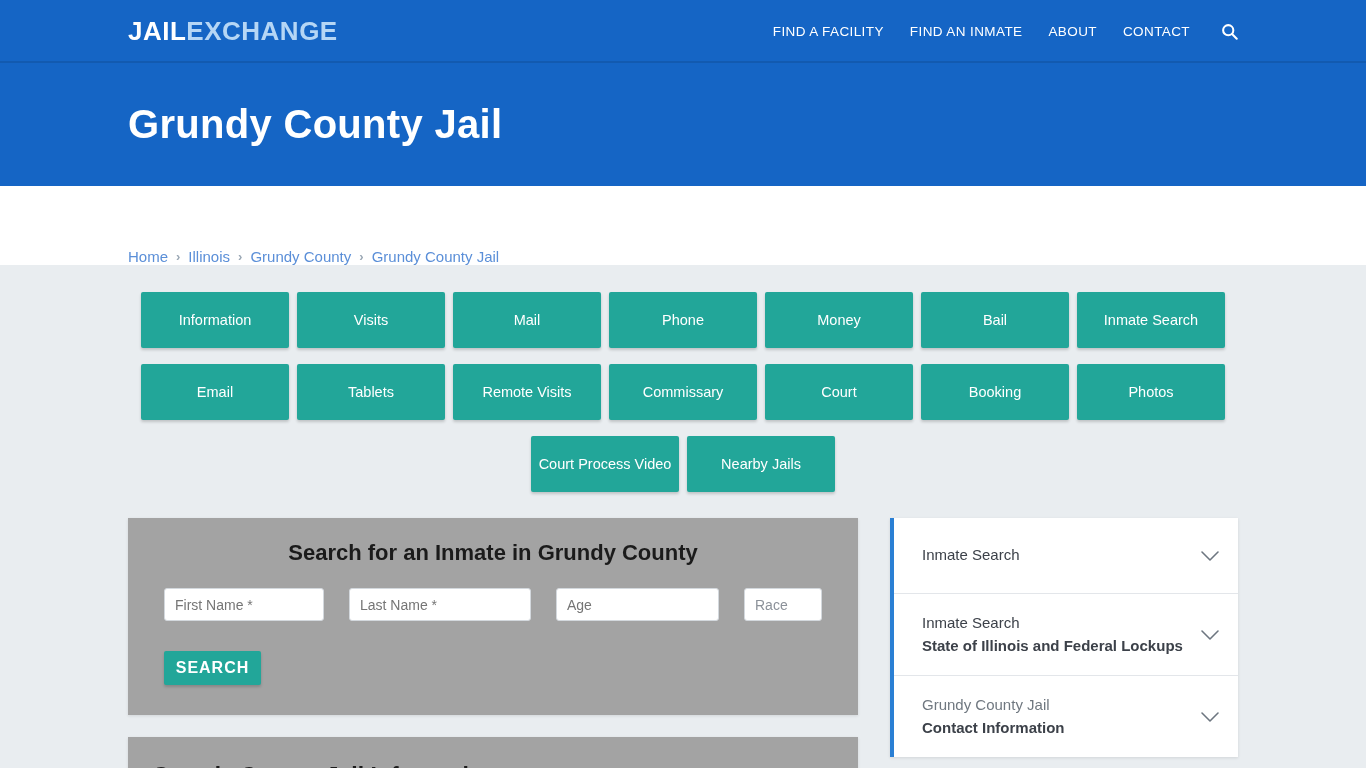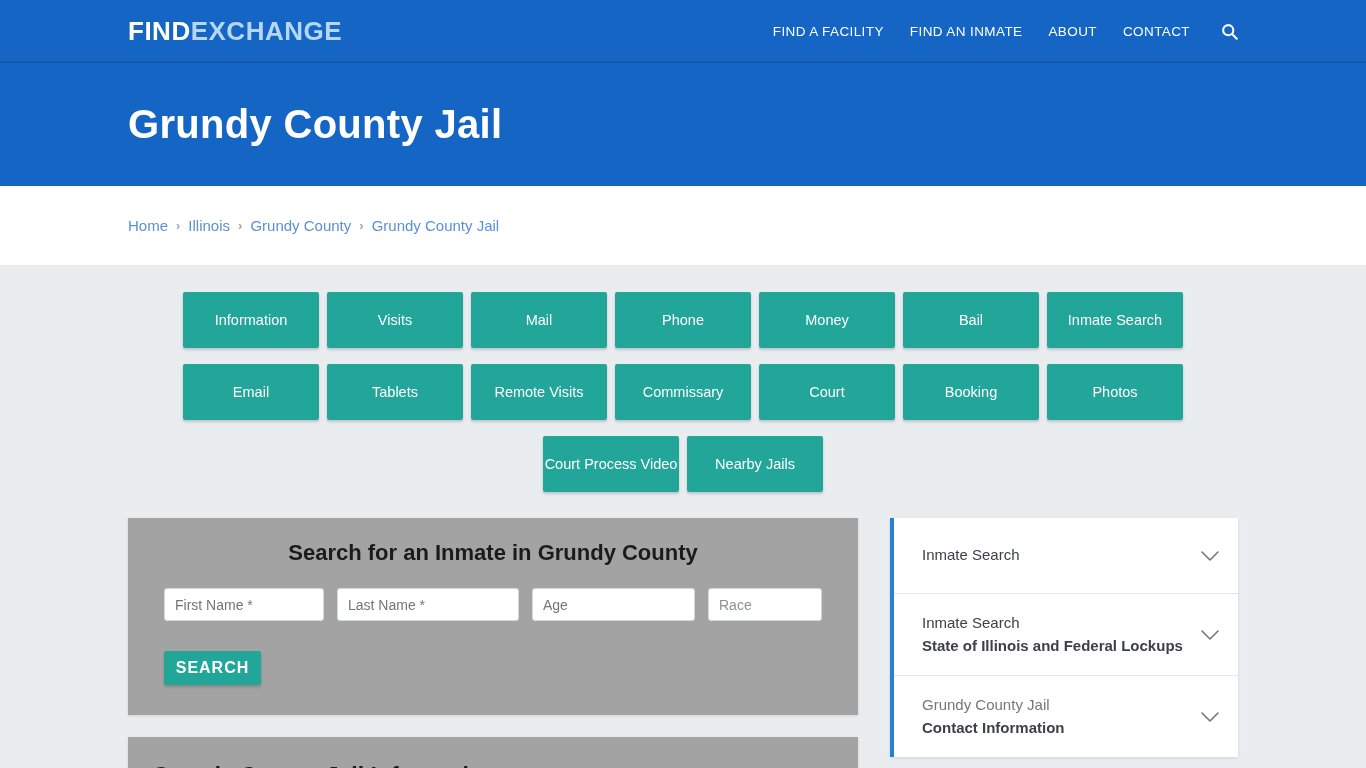--- a/index.html
+++ b/index.html
@@ -73,21 +73,21 @@
     font-size: 40px;
     font-weight: bold;
     letter-spacing: 0.3px;
   }
 
   
   .crumbs-band {
     height: 79px;
     background: #ffffff;
     display: flex;
-    align-items: center;
+    align-items: flex-end;
   }
   .crumbs {
     margin-left: 128px;
     display: flex;
     align-items: center;
     font-size: 15px;
   }
   .crumbs a {
     color: #5b8fd8;
     text-decoration: none;
@@ -108,21 +108,21 @@
   
   .btngrid {
     width: 1088px;
     margin: 0 auto;
     display: flex;
     flex-wrap: wrap;
     justify-content: center;
     gap: 8px 8px;
   }
   .tbtn {
-    width: 136px;
+    width: 148px;
     height: 56px;
     background: #22a699;
     color: #ffffff;
     font-size: 14.5px;
     display: flex;
     align-items: center;
     justify-content: center;
     border: none;
     border-radius: 2px;
     box-shadow: 0 2px 3px rgba(0,0,0,0.18);
@@ -161,21 +161,21 @@
   }
   .search-card h2 {
     text-align: center;
     font-size: 22px;
     font-weight: bold;
     color: #1b1b1b;
     margin-bottom: 22px;
   }
   .fields {
     display: flex;
-    gap: 13px;
+    gap: 25px;
     padding: 0 18px;
   }
   .fields input, .fields select {
     height: 33px;
     border: 1px solid #d3d8dd;
     border-radius: 3px;
     font-size: 14px;
     color: #8b9199;
     padding: 0 10px;
     font-family: "Liberation Sans", sans-serif;
@@ -244,21 +244,21 @@
     flex: 0 0 auto;
     margin-left: 14px;
   }
   .chev svg { display: block; }
 </style>
 </head>
 <body>
 
 <div class="topbar">
   <div class="logo">
-    <span class="jail">FIND</span><span class="exchange">EXCHANGE</span>
+    <span class="jail">JAIL</span><span class="exchange">EXCHANGE</span>
   </div>
 
   <nav class="nav">
     <a href="#">FIND A FACILITY</a>
     <a href="#">FIND AN INMATE</a>
     <a href="#">ABOUT</a>
     <a href="#">CONTACT</a>
     <span class="search-btn">
       <svg width="17" height="17" viewBox="0 0 20 20" fill="none" stroke="#ffffff" stroke-width="2.4">
         <circle cx="8.5" cy="8.5" r="6"></circle>

